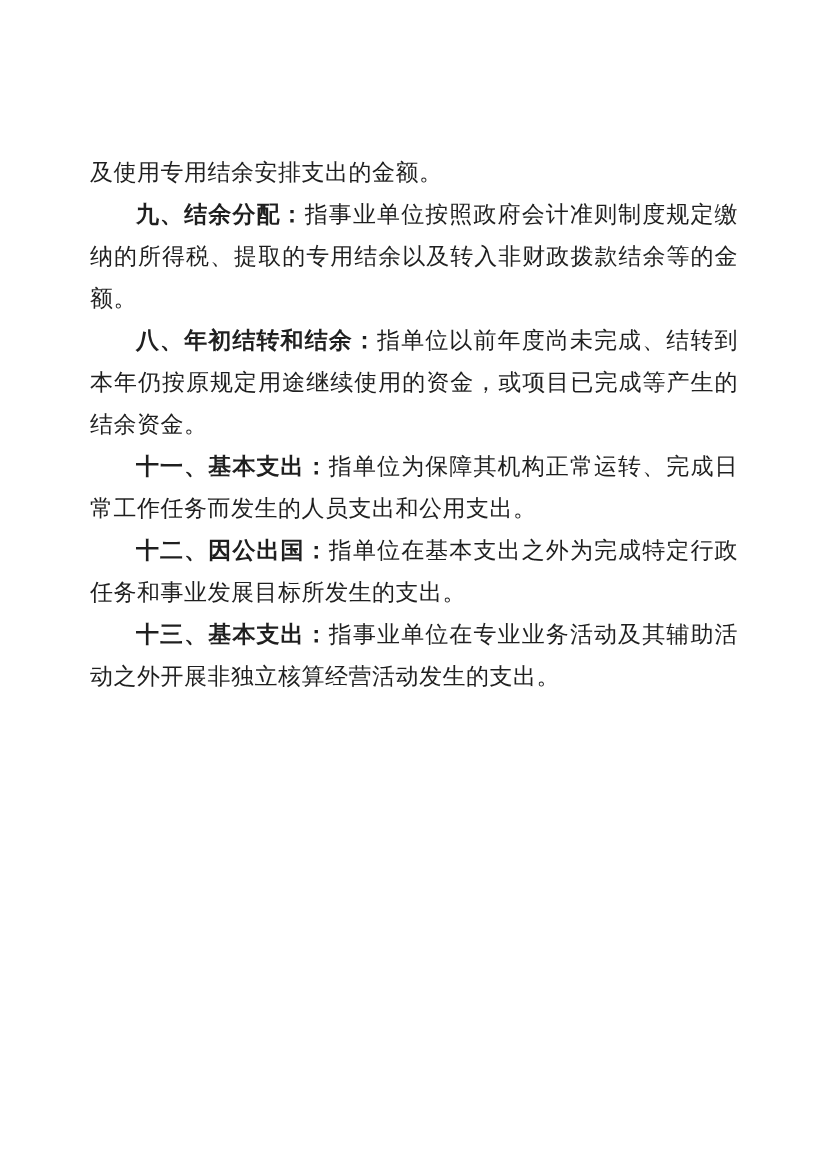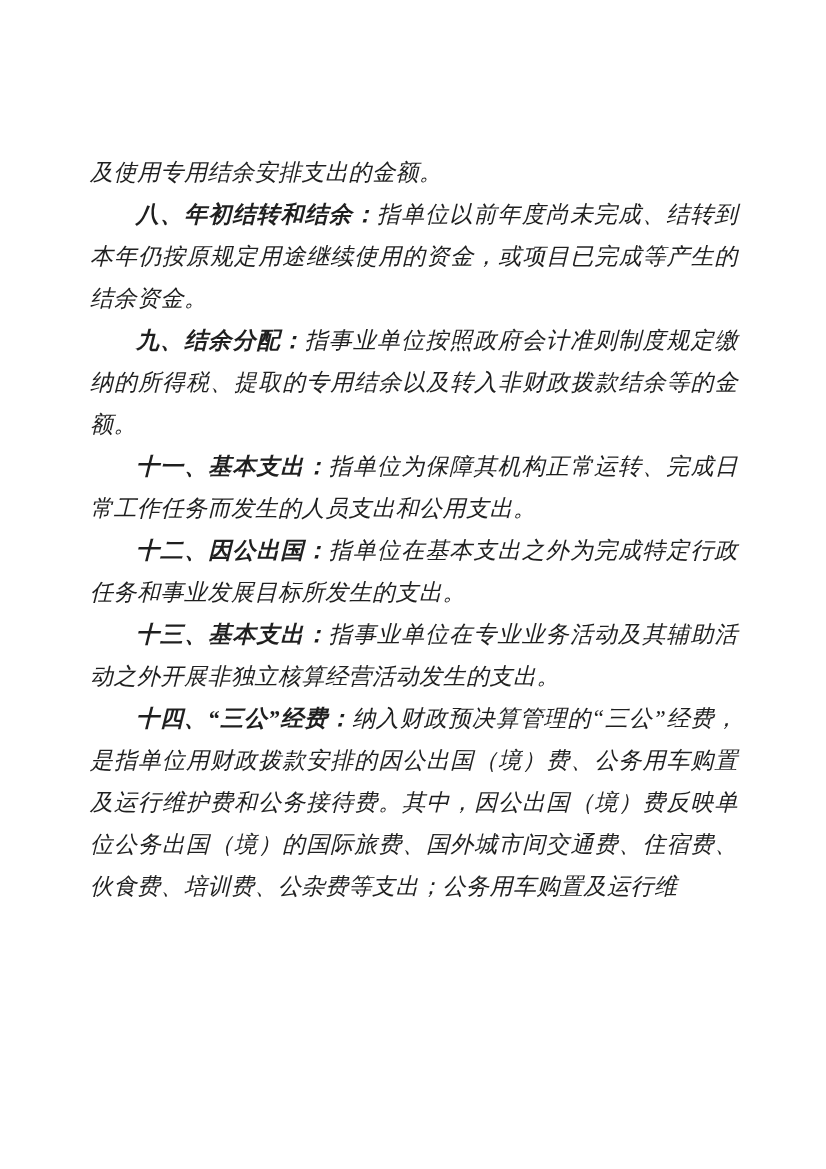--- a/index.html
+++ b/index.html
@@ -9,21 +9,20 @@
   }
   .page {
     position: relative;
     width: 826px;
     height: 1169px;
     background: #ffffff;
     overflow: hidden;
     font-family: "Liberation Serif", "DejaVu Serif", serif;
     color: #1f1f1f;
     box-sizing: border-box;
-    font-style: italic;
   }
   .text-block {
     position: absolute;
     top: 152px;
     left: 90px;
     width: 648px;
     font-size: 23px;
     line-height: 42px;
     text-align: justify;
     text-justify: inter-ideograph;
@@ -44,27 +43,26 @@
   }
 </style>
 </head>
 <body>
 
 <div class="page">
   <div class="text-block">
 
     <p class="continuation"><span>及使用专用结余安排支出的金额。</span></p>
 
+    <p class="para"><span class="term">九、结余分配：</span><span>指事业单位按照政府会计准则制度规定缴纳的所得税、提取的专用结余以及转入非财政拨款结余等的金额。</span></p>
+
     <p class="para"><span class="term">八、年初结转和结余：</span><span>指单位以前年度尚未完成、结转到本年仍按原规定用途继续使用的资金，或项目已完成等产生的结余资金。</span></p>
-
-    <p class="para"><span class="term">九、结余分配：</span><span>指事业单位按照政府会计准则制度规定缴纳的所得税、提取的专用结余以及转入非财政拨款结余等的金额。</span></p>
 
 
     <p class="para"><span class="term">十一、基本支出：</span><span>指单位为保障其机构正常运转、完成日常工作任务而发生的人员支出和公用支出。</span></p>
 
     <p class="para"><span class="term">十二、因公出国：</span><span>指单位在基本支出之外为完成特定行政任务和事业发展目标所发生的支出。</span></p>
 
     <p class="para"><span class="term">十三、基本支出：</span><span>指事业单位在专业业务活动及其辅助活动之外开展非独立核算经营活动发生的支出。</span></p>
 
-    <p class="para"><span class="term">十四、“三公”经费：</span><span>纳入财政预决算管理的“三公”经费，是指单位用财政拨款安排的因公出国（境）费、公务用车购置及运行维护费和公务接待费。其中，因公出国（境）费反映单位公务出国（境）的国际旅费、国外城市间交通费、住宿费、伙食费、培训费、公杂费等支出；公务用车购置及运行维</span></p>
 
   </div>
 </div>
 
 </body></html>

